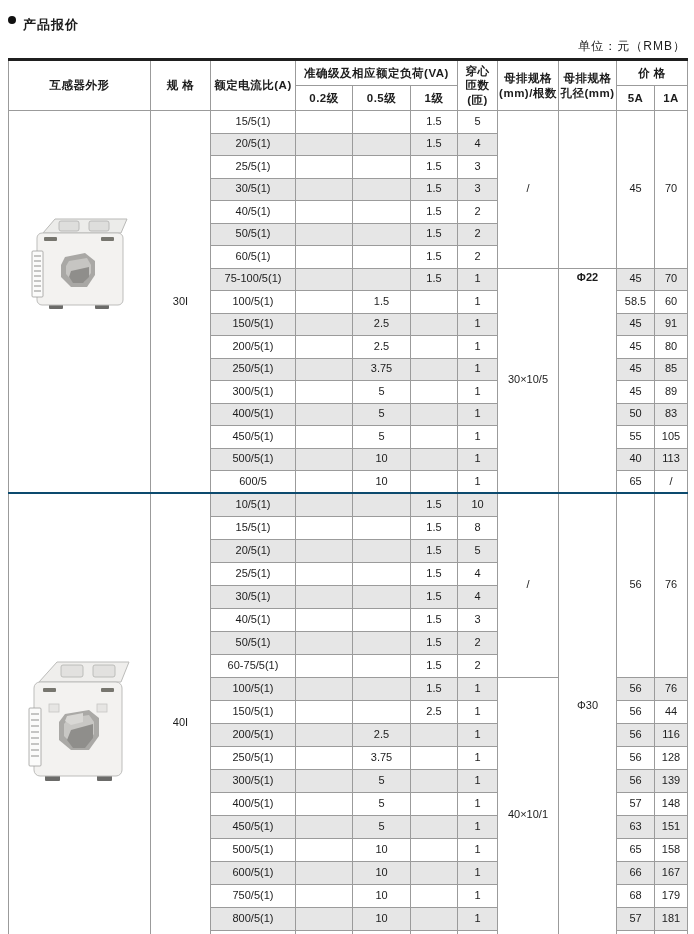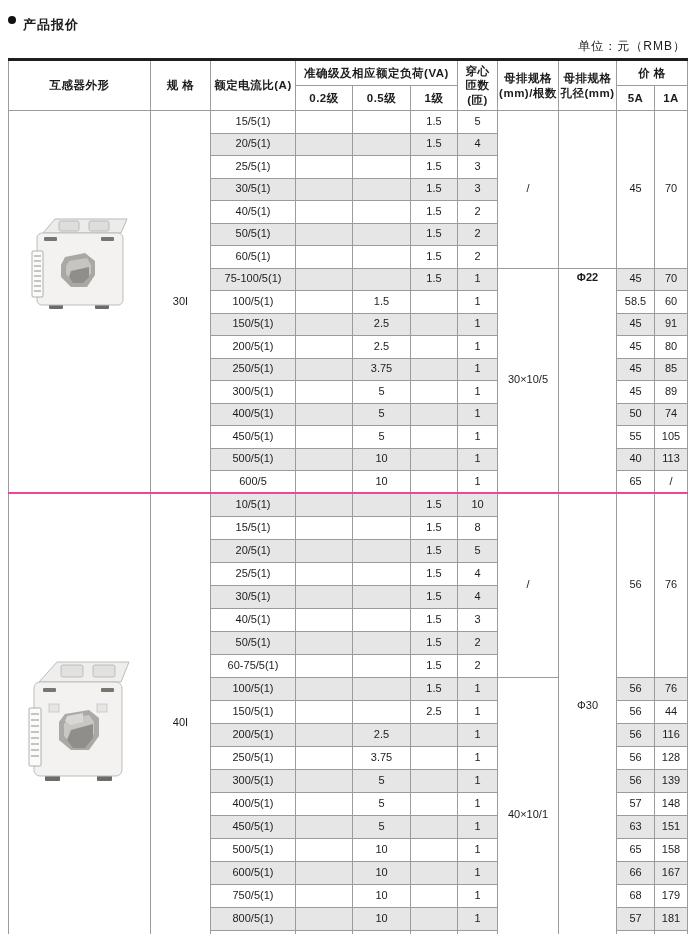--- a/index.html
+++ b/index.html
@@ -28,21 +28,21 @@
     background:#ffffff;
   }
   thead th{
     font-weight:bold;font-size:11.5px;
     white-space:pre-line;
     height:24px;
     letter-spacing:0.5px;
   }
   tbody.s1 tr{height:22.5px;}
   tbody.s2 tr{height:23px;}
-  tbody.s2 tr:first-child td{border-top:2px solid #ec4899;margin-top:16px;}
+  tbody.s2 tr:first-child td{border-top:2px solid #0c4a6e;margin-top:16px;}
   td.shaded{background:#e6e6e6;}
   td.merge{background:#ffffff;}
   td.hole-top{vertical-align:top;padding-top:2px;font-weight:bold;}
   td.hole-midup{padding-bottom:34px;}
   td.photo-cell{vertical-align:top;}
   .photo-wrap{margin:0 auto;}
   .photo-wrap.p30{margin-top:102px;width:102px;}
   .photo-wrap.p40{margin-top:162px;width:106px;}
 </style>
 </head>
@@ -233,21 +233,21 @@
           <td>45</td>
           <td>89</td>
         </tr>
         <tr>
           <td class="shaded">400/5(1)</td>
           <td class="shaded"></td>
           <td class="shaded">5</td>
           <td class="shaded"></td>
           <td class="shaded">1</td>
           <td class="shaded">50</td>
-          <td class="shaded">74</td>
+          <td class="shaded">83</td>
         </tr>
         <tr>
           <td>450/5(1)</td>
           <td></td>
           <td>5</td>
           <td></td>
           <td>1</td>
           <td>55</td>
           <td>105</td>
         </tr>

